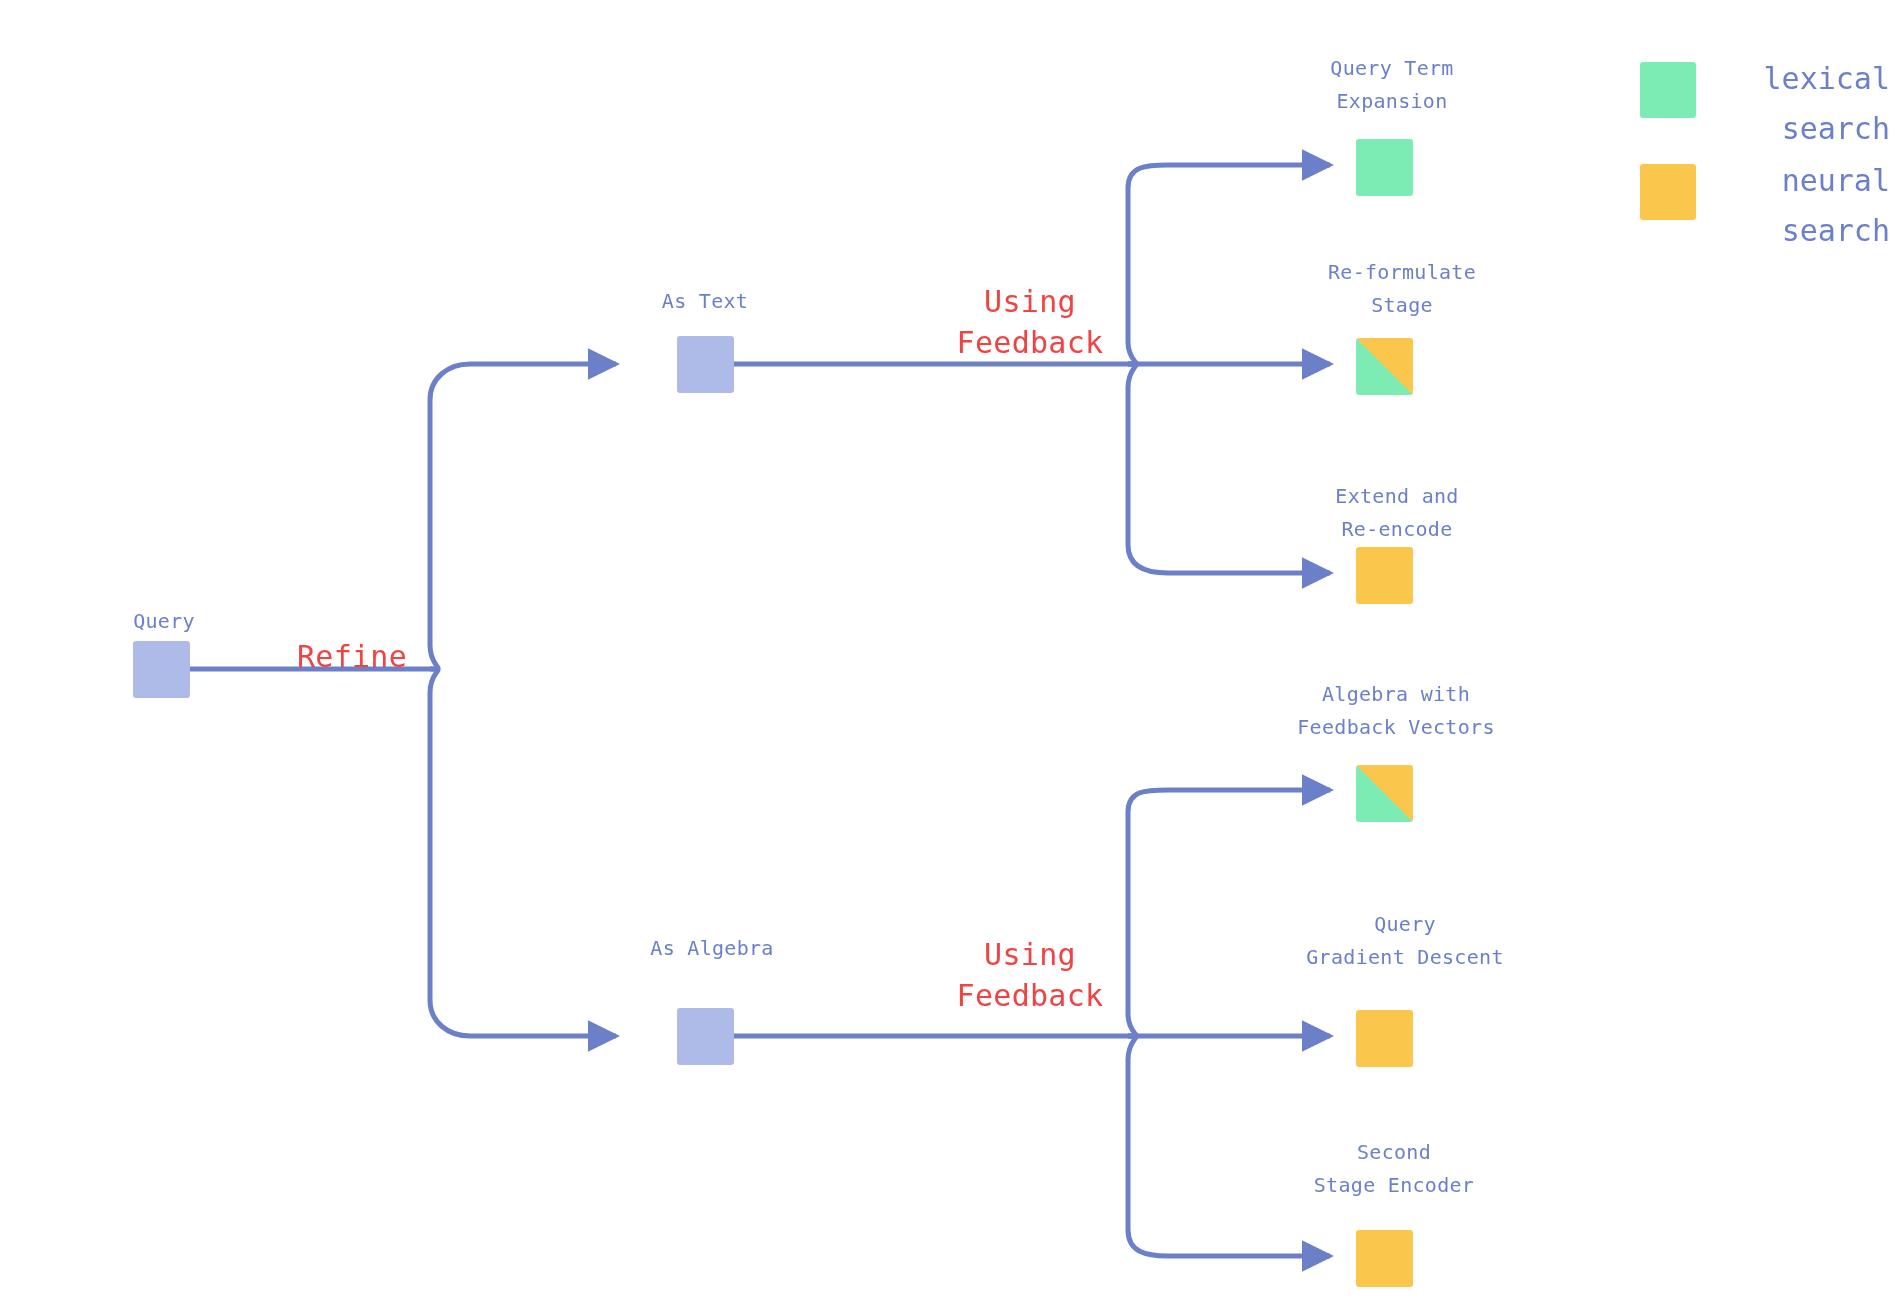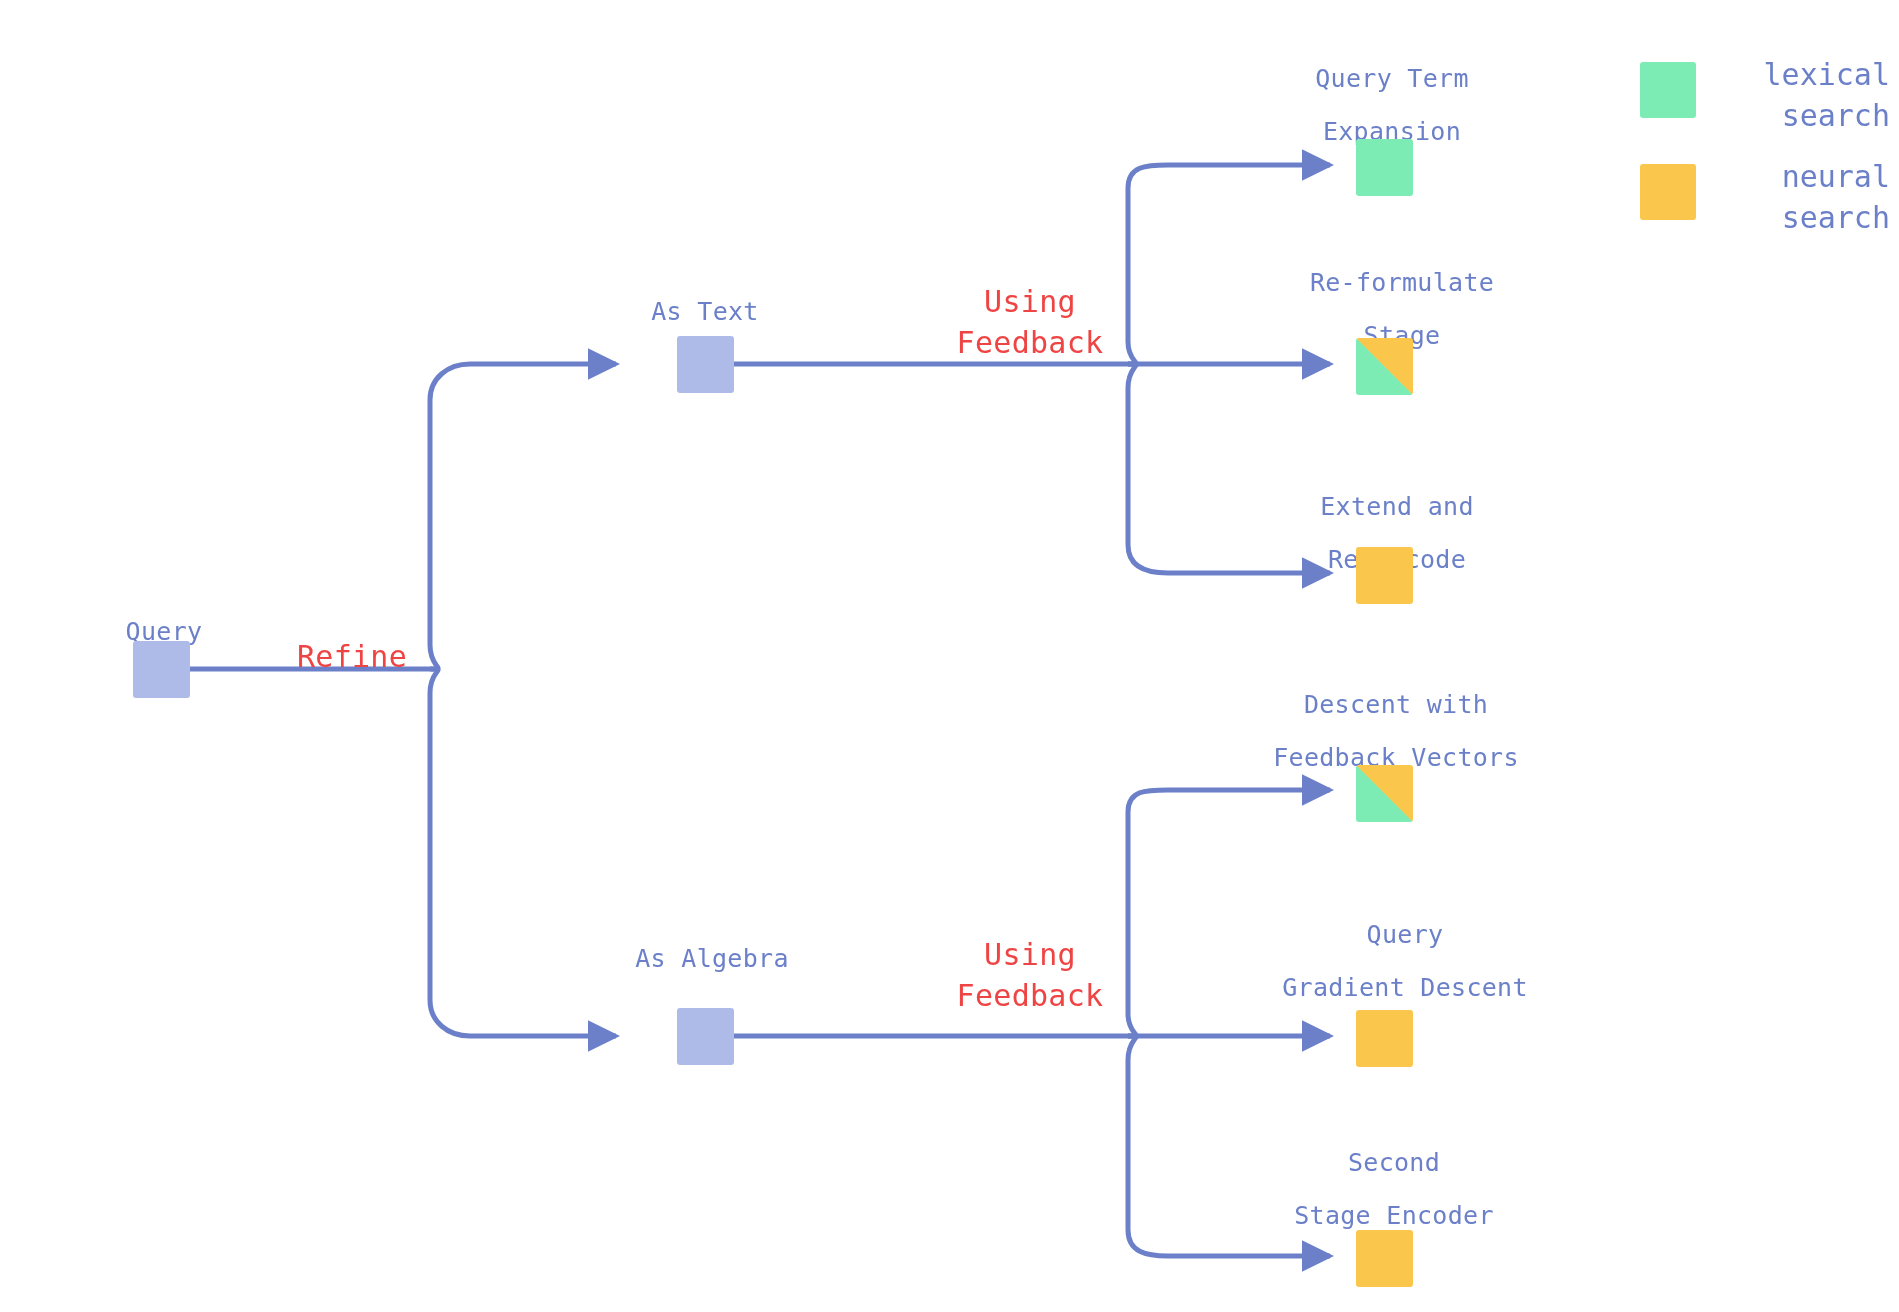--- a/index.html
+++ b/index.html
@@ -39,22 +39,22 @@
   .box-query  { background: #aebbe8; }
   .box-lex    { background: #7cecb4; }
   .box-neu    { background: #fbc64c; }
   .box-both   {
     background: linear-gradient(to bottom left, #fbc64c 0%, #fbc64c 49.6%, #7cecb4 50.4%, #7cecb4 100%);
   }
 
   .node-label {
     position: absolute;
     color: #6b80c8;
-    font-size: 25px;
-    line-height: 53px;
+    font-size: 20px;
+    line-height: 33px;
     letter-spacing: 0.3px;
     text-align: center;
     white-space: pre;
     transform: translateX(-50%);
   }
   .edge-label {
     position: absolute;
     color: #ef4444;
     font-size: 30px;
     line-height: 41px;
@@ -84,21 +84,21 @@
     border-radius: 3px;
   }
   .legend-text {
     position: absolute;
     left: 86px;
     top: -4px;
     width: 164px;
     text-align: right;
     color: #6b80c8;
     font-size: 30px;
-    line-height: 41px;
+    line-height: 50px;
     white-space: pre;
   }
 </style>
 </head>
 <body>
 
 <div id="canvas">
 
   <svg id="edges" viewBox="0 0 1899 1312" xmlns="http://www.w3.org/2000/svg">
     <defs>
@@ -168,21 +168,21 @@
 
   <div class="node">
     <div class="node-label" style="left:712px; top:932px;">As Algebra</div>
     <div class="node-box box-query" style="left:677px; top:1008px; width:57px; height:57px;"></div>
   </div>
 
   <div class="edge-label" style="left:1030px; top:934px;">Using
 Feedback</div>
 
   <div class="node">
-    <div class="node-label" style="left:1396px; top:678px;">Descent with
+    <div class="node-label" style="left:1396px; top:678px;">Algebra with
 Feedback Vectors</div>
     <div class="node-box box-both" style="left:1356px; top:765px; width:57px; height:57px;"></div>
   </div>
 
   <div class="node">
     <div class="node-label" style="left:1405px; top:908px;">Query
 Gradient Descent</div>
     <div class="node-box box-neu" style="left:1356px; top:1010px; width:57px; height:57px;"></div>
   </div>
 

